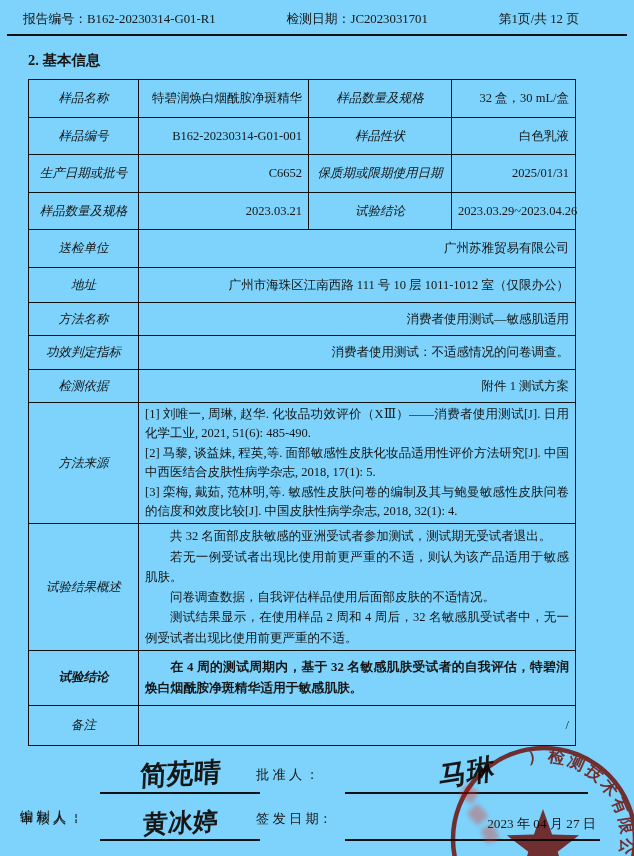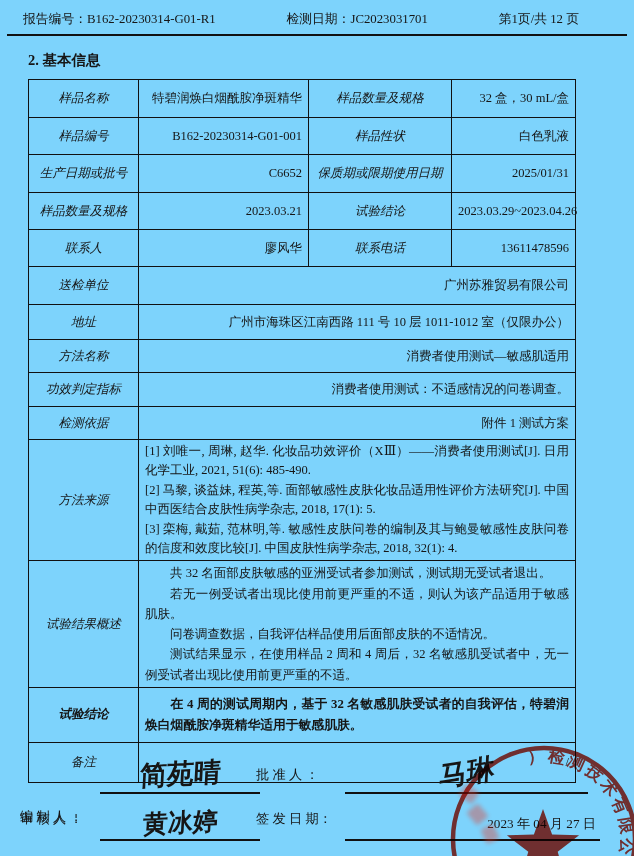--- a/index.html
+++ b/index.html
@@ -124,26 +124,20 @@
       <td class="val">C6652</td>
       <td class="lab">保质期或限期使用日期</td>
       <td class="val">2025/01/31</td>
     </tr>
     <tr class="r37">
       <td class="lab">样品数量及规格</td>
       <td class="val">2023.03.21</td>
       <td class="lab">试验结论</td>
       <td class="val">2023.03.29~2023.04.26</td>
     </tr>
-    <tr class="r37">
-      <td class="lab">联系人</td>
-      <td class="val">廖风华</td>
-      <td class="lab">联系电话</td>
-      <td class="val">13611478596</td>
-    </tr>
 
     <tr class="r38">
       <td class="lab">送检单位</td>
       <td class="val" colspan="3">广州苏雅贸易有限公司</td>
     </tr>
     <tr class="r35">
       <td class="lab">地址</td>
       <td class="val" colspan="3">广州市海珠区江南西路 111 号 10 层 1011-1012 室（仅限办公）</td>
     </tr>
     <tr class="r33">

